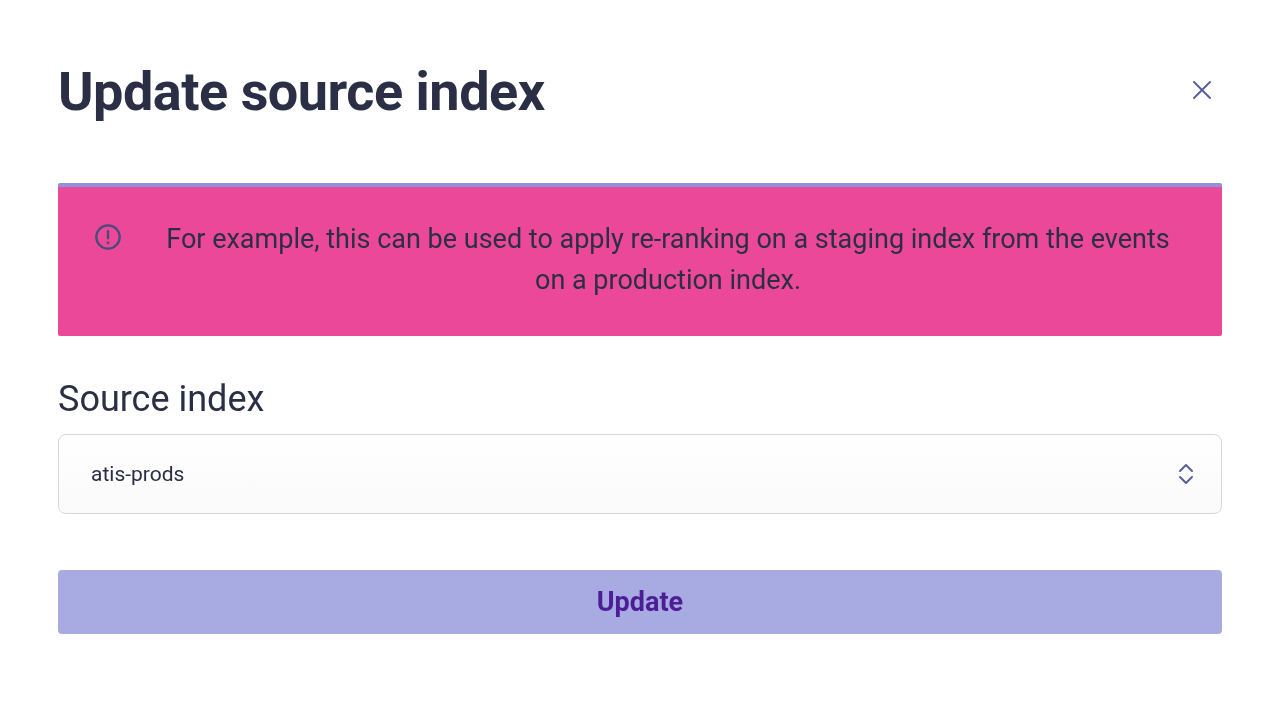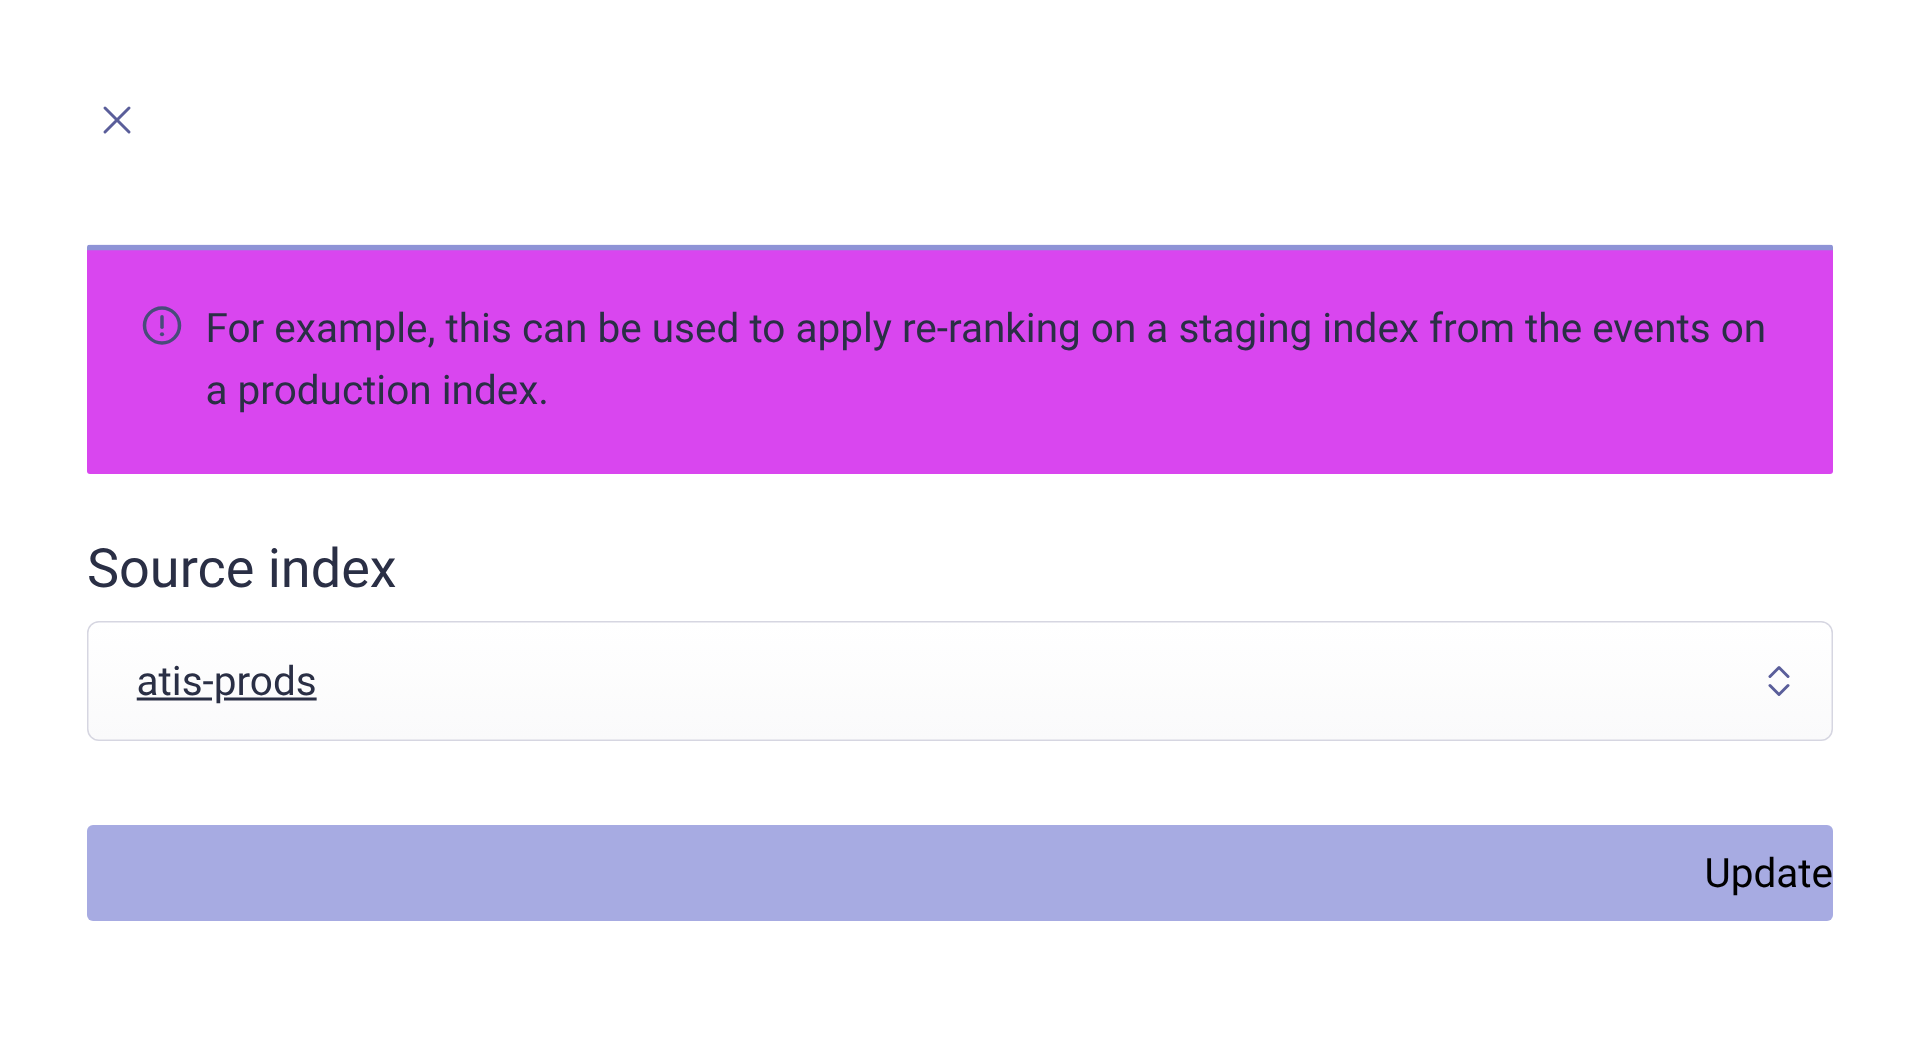--- a/index.html
+++ b/index.html
@@ -37,27 +37,28 @@
       color: #5a5e9a;
       display: flex;
       align-items: center;
       justify-content: center;
     }
     .close-btn svg {
       width: 24px;
       height: 24px;
     }
     .info-box {
-      background: #d946ef;
+      background: #ec4899;
       border-top: 4px solid #8e93d6;
       border-radius: 2px;
       padding: 32px 36px 36px 36px;
       display: flex;
-      gap: 15px;
+      gap: 28px;
       margin-bottom: 42px;
+      text-align: center;
     }
     .info-icon {
       flex-shrink: 0;
       margin-top: 4px;
       color: #484c7a;
     }
     .info-icon svg {
       width: 28px;
       height: 28px;
     }
@@ -76,30 +77,29 @@
       display: block;
     }
     .select-wrap {
       position: relative;
       width: 100%;
     }
     .select-input {
       width: 100%;
       height: 80px;
       padding: 0 60px 0 32px;
-      font-size: 27px;
+      font-size: 21px;
       color: #2a2f45;
       background: linear-gradient(to bottom, #ffffff, #fafafb);
       border: 1px solid #d6d6e1;
       border-radius: 8px;
       appearance: none;
       cursor: pointer;
       outline: none;
       font-family: inherit;
-      text-decoration: underline;
     }
     .select-chevrons {
       position: absolute;
       right: 28px;
       top: 50%;
       transform: translateY(-50%);
       pointer-events: none;
       color: #5a5e9a;
       display: flex;
       flex-direction: column;
@@ -109,34 +109,34 @@
       width: 16px;
       height: 10px;
       display: block;
     }
     .update-btn {
       width: 100%;
       height: 64px;
       background: #a7abe2;
       border: none;
       border-radius: 4px;
-      color: #000000;
+      color: #4c1d95;
       font-size: 27px;
-      font-weight: 400;
+      font-weight: 700;
       cursor: pointer;
       font-family: inherit;
-      text-align: right;
     }
   </style>
 </head>
 <body>
 
 <div class="container">
 
   <div class="header">
+    <h1 class="title">Update source index</h1>
     <button class="close-btn">
       <span>
         <svg viewBox="0 0 24 24" fill="none" stroke="currentColor" stroke-width="2" stroke-linecap="round">
           <line x1="4" y1="4" x2="20" y2="20"></line>
           <line x1="20" y1="4" x2="4" y2="20"></line>
         </svg>
       </span>
     </button>
   </div>
 

